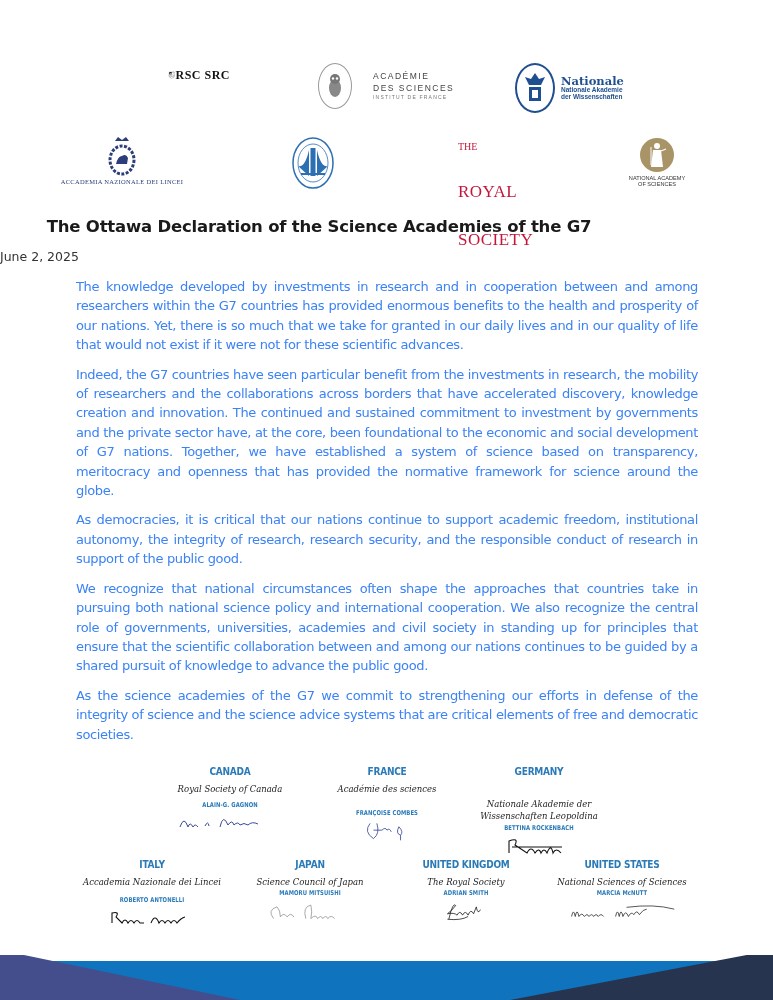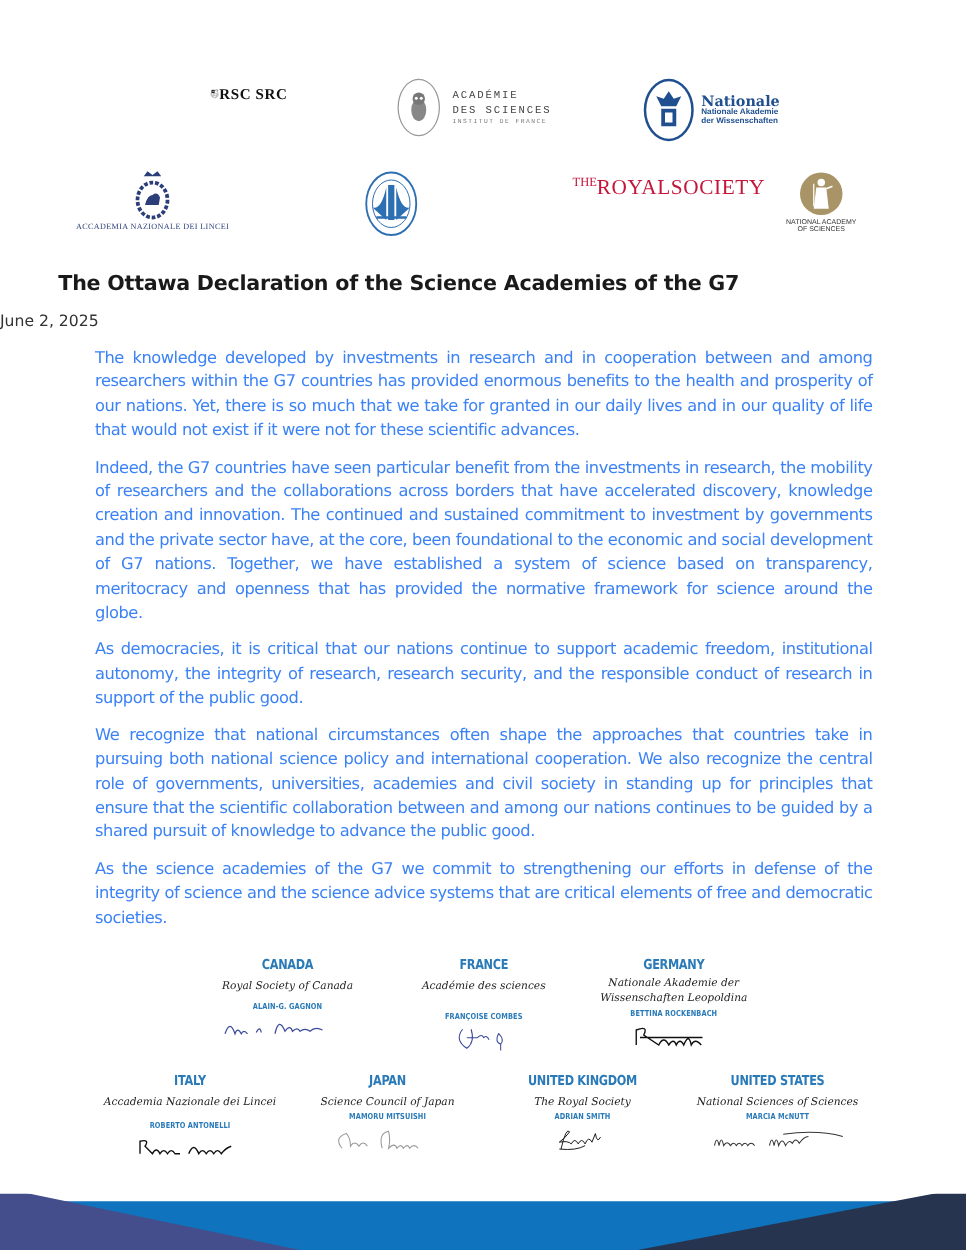--- a/index.html
+++ b/index.html
@@ -5,33 +5,33 @@
   html, body { margin: 0; padding: 0; background: #ffffff; }
   body { width: 773px; height: 1000px; position: relative; overflow: hidden; font-family: "Liberation Sans", "DejaVu Sans", sans-serif; color: #2b2b2b; }
   .abs { position: absolute; }
   
   .logo { position: absolute; display: flex; align-items: center; }
   .logo-rsc { left: 168px; top: 53px; width: 62px; flex-direction: row; text-align: center; }
   .logo-rsc .shield { width: 46px; height: 44px; }
   .logo-rsc .txt { font-family: "Liberation Serif", serif; font-size: 12px; font-weight: bold; color: #111; letter-spacing: 0.5px; margin-top: 1px; white-space: nowrap; }
   .logo-ads { left: 318px; top: 63px; }
   .logo-ads .medal { width: 32px; height: 44px; border: 1px solid #999; border-radius: 50%; display:flex; align-items:center; justify-content:center; }
-  .logo-ads .t { margin-left: 10px; font-family: Liberation Mono, monospace; color: #444; line-height: 1.35; }
+  .logo-ads .t { margin-left: 21px; font-family: Liberation Sans, sans-serif; color: #444; line-height: 1.35; }
   .logo-ads .t .l1, .logo-ads .t .l2 { font-size: 8.5px; letter-spacing: 1.5px; display:block; }
   .logo-ads .t .l3 { font-size: 5px; letter-spacing: 1.2px; color: #777; display:block; }
   .logo-leo { left: 515px; top: 63px; }
   .logo-leo .seal { width: 36px; height: 46px; border: 2px solid #1f4f8f; border-radius: 50%; display:flex; align-items:center; justify-content:center; }
   .logo-leo .t { margin-left: 6px; color: #1f4f8f; line-height: 1.05; }
   .logo-leo .t .n { font-family: "DejaVu Serif", serif; font-weight: bold; font-size: 11.5px; display:block; }
   .logo-leo .t .s { font-size: 6.5px; font-weight: bold; display:block; }
   .logo-lincei { left: 62px; top: 136px; flex-direction: column; width: 120px; }
   .logo-lincei .crest { width: 30px; height: 40px; }
   .logo-lincei .txt { font-family: "Liberation Serif", serif; font-size: 6.5px; color: #2c3e7a; letter-spacing: 0.3px; white-space: nowrap; margin-top: 2px; }
   .logo-scj { left: 291px; top: 136px; }
-  .logo-rs { left: 458px; top: 142px; flex-direction: row; align-items: flex-start; font-family: "Liberation Serif", serif; color: #c4163a; line-height: 0.95; }
+  .logo-rs { left: 458px; top: 142px; flex-direction: column; align-items: flex-start; font-family: "Liberation Serif", serif; color: #c4163a; line-height: 0.95; gap: 32px; }
   .logo-rs .the { font-size: 10px; }
   .logo-rs .big { font-size: 17px; letter-spacing: 0.5px; }
   .logo-nas { left: 624px; top: 138px; flex-direction: column; width: 66px; }
   .logo-nas .disc { width: 34px; height: 34px; border-radius: 50%; background: #a89466; display:flex; align-items:center; justify-content:center; }
   .logo-nas .txt { font-size: 5.6px; color: #333; text-align: center; line-height: 1.15; margin-top: 3px; white-space: nowrap; }
 
   .title { left: 0; width: 638px; top: 217px; text-align: center; font-size: 16.5px; font-weight: bold; color: #1a1a1a; font-family: "DejaVu Sans", sans-serif; letter-spacing: -0.2px; }
   .date { left: 0; width: 773px; top: 249px; text-align: left; font-size: 12.5px; color: #333; font-family: "DejaVu Sans", sans-serif; }
 
   .body-text { left: 76px; width: 622px; top: 277px; font-size: 13px; line-height: 19.4px; color: #3b82f6; text-align: justify; font-family: "DejaVu Sans", sans-serif; letter-spacing: -0.35px; }
@@ -160,21 +160,21 @@
   <div class="country">FRANCE</div>
   <div class="acad">Académie des sciences</div>
   <div class="person" style="margin-top:14px;">FRANÇOISE COMBES</div>
   <svg class="signature" width="60" height="26" viewBox="0 0 60 26">
     <path d="M10 4 q-8 10 4 18 q8 -6 4 -18 M14 12 h10 q4 -4 6 0 q3 -3 5 2 M44 8 q-4 8 2 10 q4 -4 -2 -10 M46 18 v6" fill="none" stroke="#3a4a9a" stroke-width="1"></path>
   </svg>
 </div>
 
 <div class="sig" style="left:454px; top:765px;">
   <div class="country">GERMANY</div>
-  <div class="acad" style="margin-top:3px;font-style:italic;">Nationale Akademie der Wissenschaften Leopoldina</div>
+  <div class="acad" style="margin-top:20px;font-style:italic;">Nationale Akademie der Wissenschaften Leopoldina</div>
   <div class="person" style="margin-top:2px;">BETTINA ROCKENBACH</div>
   <svg class="signature" width="70" height="22" viewBox="0 0 70 22">
     <path d="M5 18 v-12 q10 -4 6 4 l12 8 q4 -8 8 0 q4 -6 6 0 q3 -6 6 0 q4 -10 6 0 q3 -6 8 0 M8 12 h50" fill="none" stroke="#111" stroke-width="1.1"></path>
   </svg>
 </div>
 
 <div class="sig" style="left:67px; top:858px;">
   <div class="country">ITALY</div>
   <div class="acad">Accademia Nazionale dei Lincei</div>
   <div class="person" style="margin-top:8px;">ROBERTO ANTONELLI</div>

